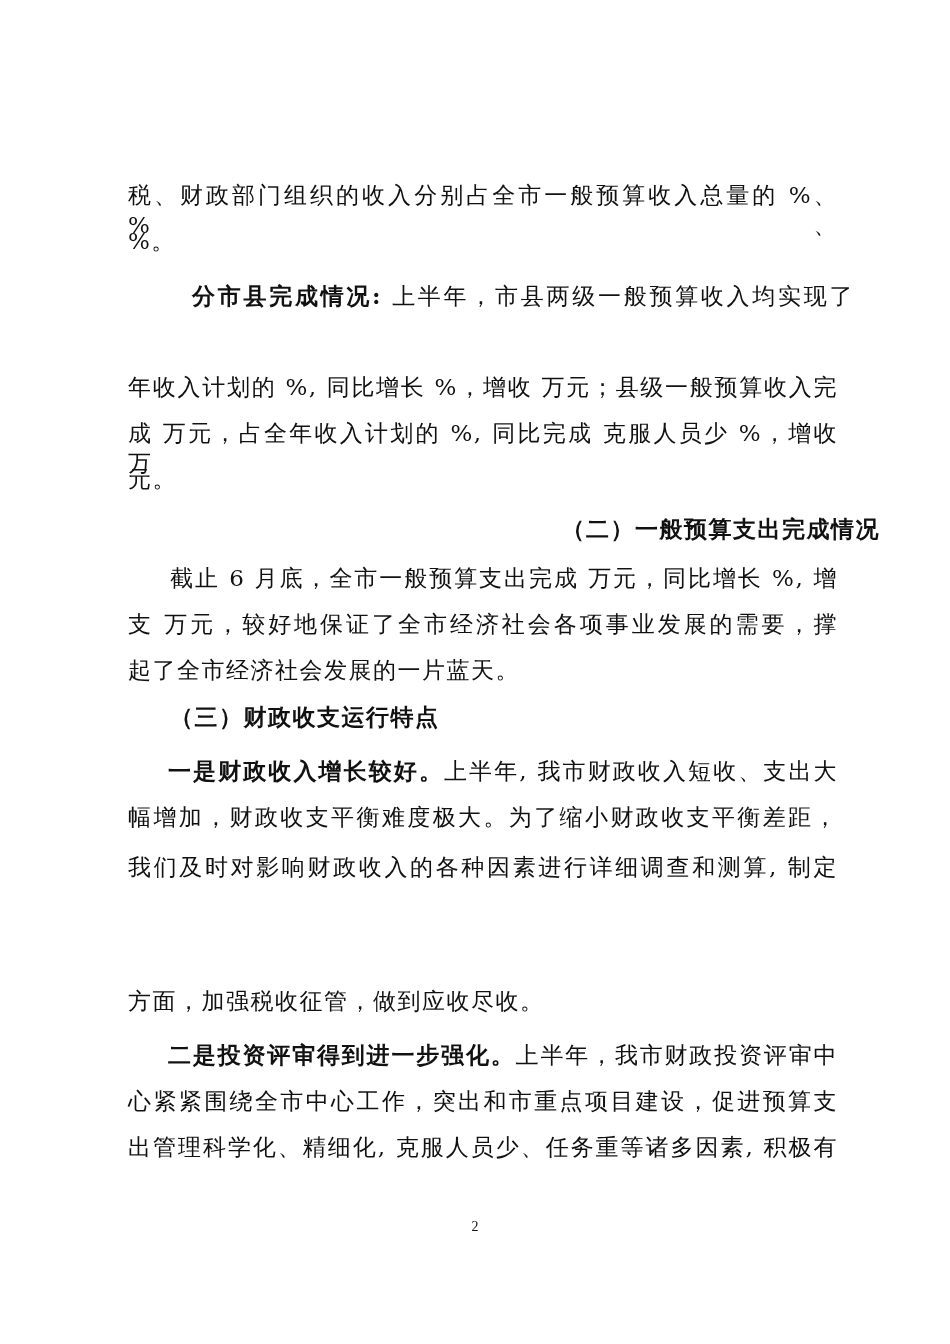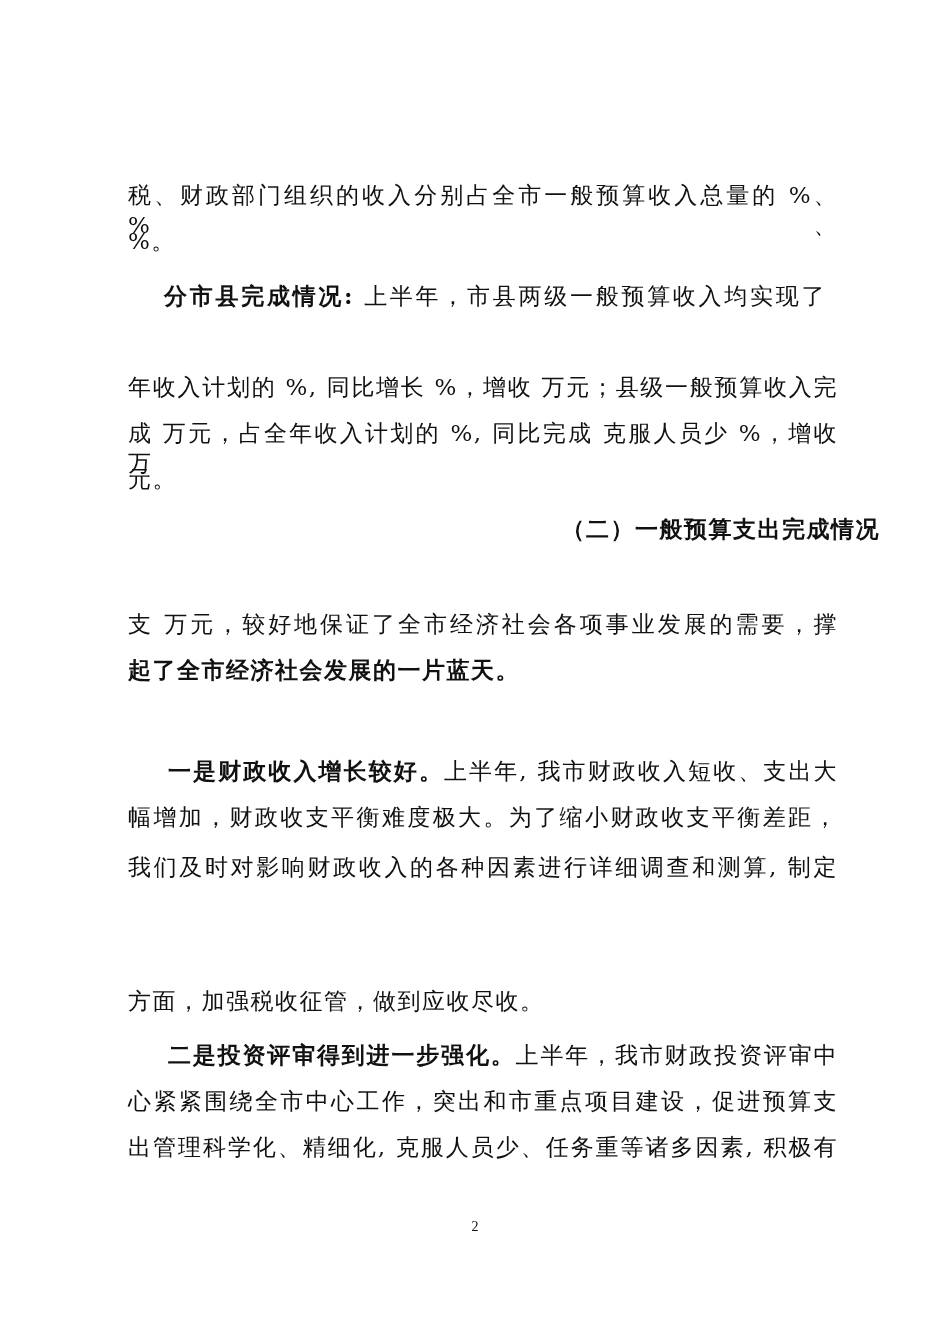--- a/index.html
+++ b/index.html
@@ -14,32 +14,34 @@
                  font-size: 14px; font-family: "Liberation Serif", serif; }
 </style>
 </head>
 <body>
 
 <div class="page">
 
   <div class="line just" style="top:180px;">税、财政部门组织的收入分别占全市一般预算收入总量的 %、 %、</div>
   <div class="line" style="top:226px;"> %。</div>
 
-  <div class="line just" style="top:281px; left:164px; width:662px;">
+  <div class="line just" style="top:281px; left:192px; width:662px;">
     <span class="b">分市县完成情况:</span><span> 上半年，市县两级一般预算收入均实现了</span>
   </div>
   <div class="line just" style="top:372px;">年收入计划的  %, 同比增长  %，增收  万元；县级一般预算收入完</div>
   <div class="line just" style="top:418px;">成  万元，占全年收入计划的  %, 同比完成  克服人员少  %，增收  万</div>
   <div class="line" style="top:464px;">元。</div>
 
   <div class="line b" style="top:514px; left:170px;text-align:right;">（二）一般预算支出完成情况</div>
 
+  <div class="line just" style="top:563px; left:170px; width:668px;">截止 6 月底，全市一般预算支出完成  万元，同比增长  %, 增</div>
   <div class="line just" style="top:609px;">支  万元，较好地保证了全市经济社会各项事业发展的需要，撑</div>
-  <div class="line" style="top:655px;font-weight:bold;">起了全市经济社会发展的一片蓝天。</div>
+  <div class="line" style="top:655px;">起了全市经济社会发展的一片蓝天。</div>
 
+  <div class="line b" style="top:702px; left:170px;">（三）财政收支运行特点</div>
 
   <div class="line just" style="top:802px;">幅增加，财政收支平衡难度极大。为了缩小财政收支平衡差距，</div>
   <div class="line just" style="top:756px; left:168px; width:670px;">
     <span class="b">一是财政收入增长较好。</span><span>上半年, 我市财政收入短收、支出大</span>
   </div>
   <div class="line just" style="top:852px;">我们及时对影响财政收入的各种因素进行详细调查和测算, 制定</div>
   <div class="line" style="top:986px;">方面，加强税收征管，做到应收尽收。</div>
 
   <div class="line just" style="top:1040px; left:168px; width:670px;">
     <span class="b">二是投资评审得到进一步强化。</span><span>上半年，我市财政投资评审中</span>

